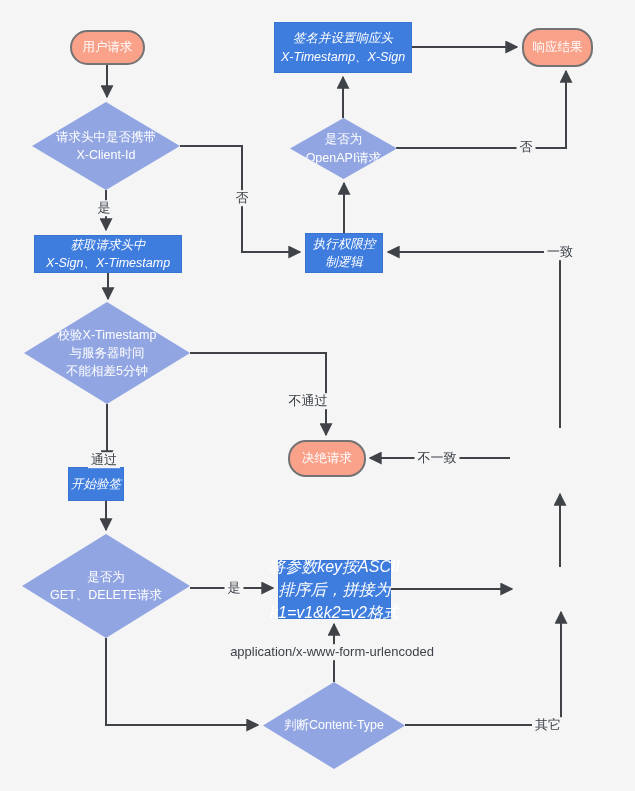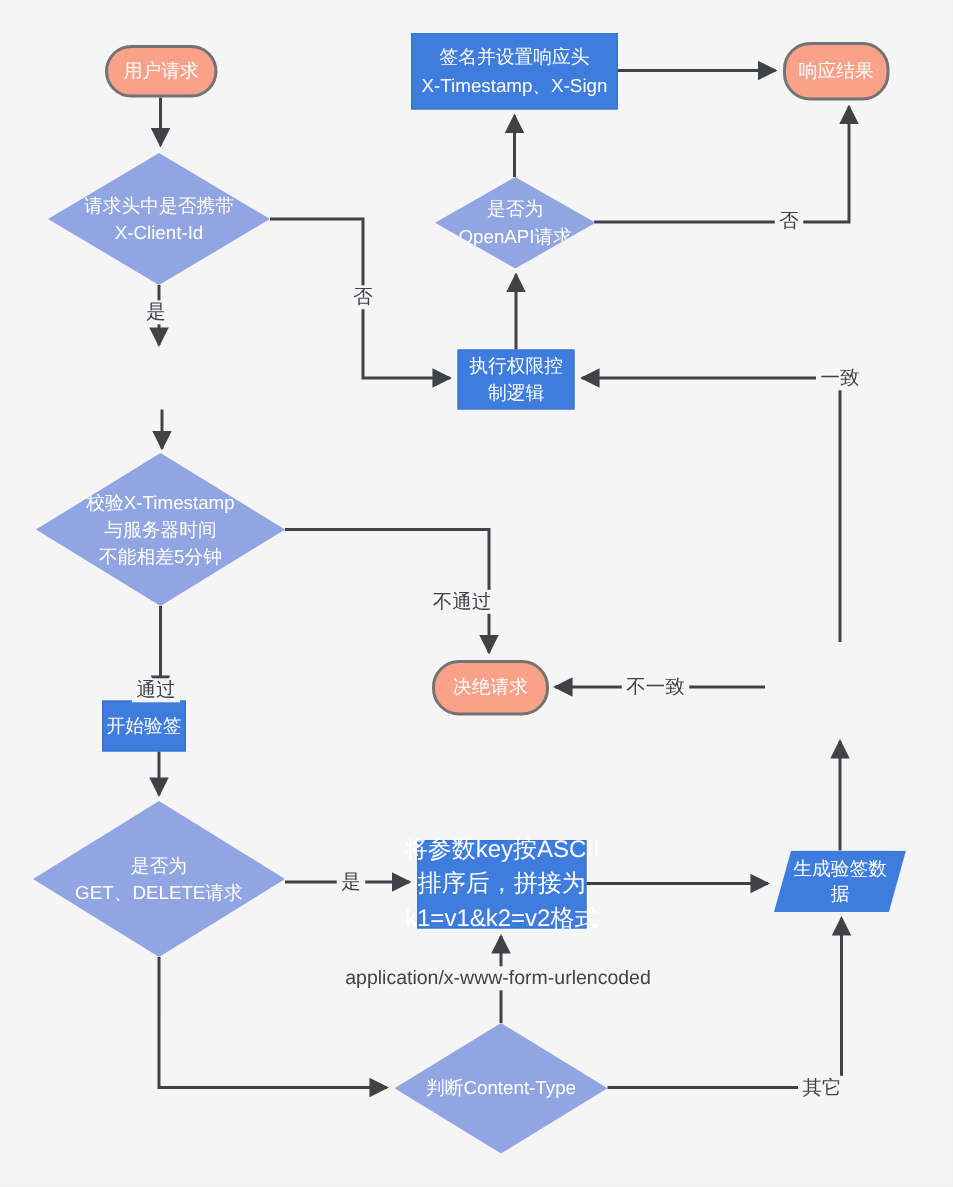--- a/index.html
+++ b/index.html
@@ -21,20 +21,21 @@
     display:flex;align-items:center;justify-content:center;
     text-align:center;
     color:#ffffff;
     font-size:12.5px;line-height:1.45;
     white-space:pre;
     box-sizing:border-box;
   }
   .process{
     background:#3e7cde;
     border:1px solid #3a74d2;
+    font-style:italic;
   }
   .terminal{
     background:#f9a189;
     border:2px solid #737373;
     border-radius:18px;
   }
   .decision{
     background:#91a5e2;
     border:none;
   }
@@ -89,36 +90,36 @@
       <path d="M396,148 L566,148 L566,71" marker-end="url(#arrow)"></path>
       <path d="M412,47 L517,47" marker-end="url(#arrow)"></path>
     </g>
   </svg>
 
   <div class="node terminal" style="left:70px;top:30px;width:75px;height:35px;">用户请求</div>
 
   <div class="node decision diamond" style="left:32px;top:102px;width:148px;height:88px;">请求头中是否携带
 X-Client-Id</div>
 
+  <div class="node process" style="left:34px;top:235px;width:148px;height:38px;">获取请求头中
+X-Sign、X-Timestamp</div>
 
   <div class="node decision diamond" style="left:24px;top:302px;width:166px;height:102px;">校验X-Timestamp
 与服务器时间
 不能相差5分钟</div>
 
   <div class="node process" style="left:68px;top:467px;width:56px;height:34px;">开始验签</div>
 
   <div class="node decision diamond" style="left:22px;top:534px;width:168px;height:104px;">是否为
 GET、DELETE请求</div>
 
   <div class="node process" style="left:278px;top:560px;width:113px;height:59px;font-size:16px;">将参数key按ASCII
 排序后，拼接为
 k1=v1&amp;k2=v2格式</div>
 
-  <div class="node parallelogram" style="left:516px;top:567px;width:88px;height:41px;">生成验签数
-据</div>
 
   <div class="node decision diamond" style="left:263px;top:682px;width:142px;height:87px;">判断Content-Type</div>
 
 
   <div class="node terminal" style="left:288px;top:440px;width:78px;height:37px;">决绝请求</div>
 
   <div class="node process" style="left:305px;top:233px;width:78px;height:40px;">执行权限控
 制逻辑</div>
 
   <div class="node decision diamond" style="left:290px;top:118px;width:107px;height:61px;">是否为

